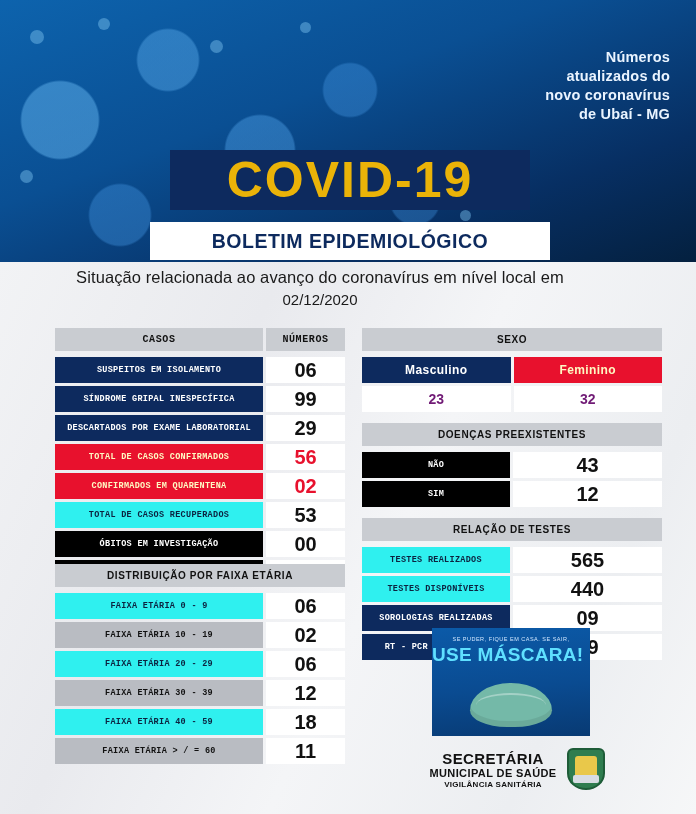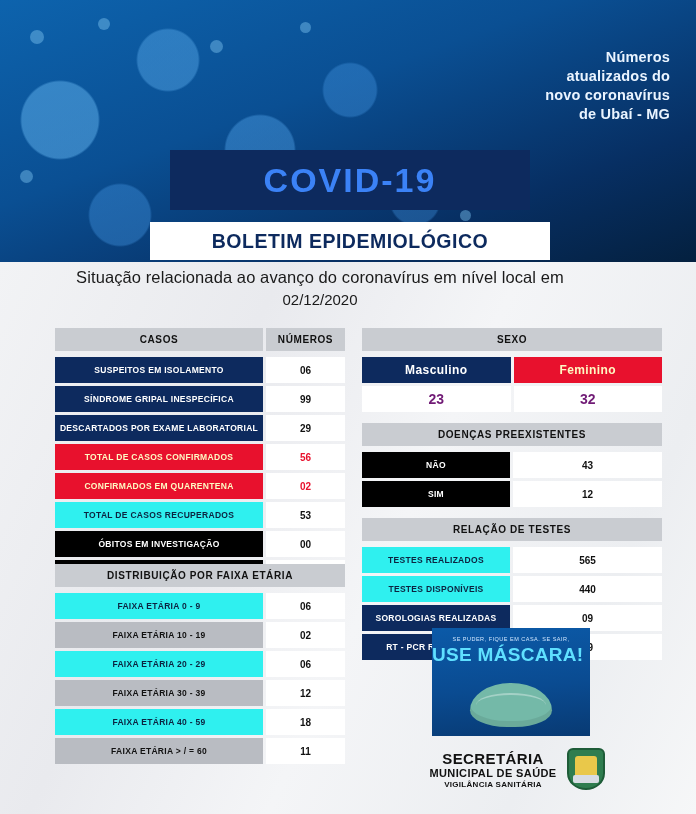--- a/index.html
+++ b/index.html
@@ -41,22 +41,22 @@
     letter-spacing: .2px;
   }
   .title-band {
     position: absolute;
     left: 170px; top: 150px;
     width: 360px; height: 60px;
     background: #0d2a5e;
     display: flex; align-items: center; justify-content: center;
   }
   .title-band .t {
-    color: #3b82f6;
-    font-size: 34px;
+    color: #eab308;
+    font-size: 50px;
     font-weight: 800;
     letter-spacing: 2px;
   }
   .subtitle-band {
     position: absolute;
     left: 150px; top: 222px;
     width: 400px; height: 38px;
     background: #ffffff;
     display: flex; align-items: center; justify-content: center;
   }
@@ -94,25 +94,26 @@
     align-items: stretch;
     margin-bottom: 3px;
   }
   .lbl {
     display: flex; align-items: center; justify-content: center;
     font-size: 8.5px;
     font-weight: 700;
     letter-spacing: .3px;
     text-align: center;
     padding: 0 4px;
+    font-family: Liberation Mono, monospace;
   }
   .val {
     display: flex; align-items: center; justify-content: center;
     background: #ffffff;
-    font-size: 10px;
+    font-size: 20px;
     font-weight: 700;
     color: #111;
   }
 
   .hdr {
     background: #c9ccd1;
     color: #111;
     font-size: 10px;
     font-weight: 800;
     letter-spacing: .6px;

